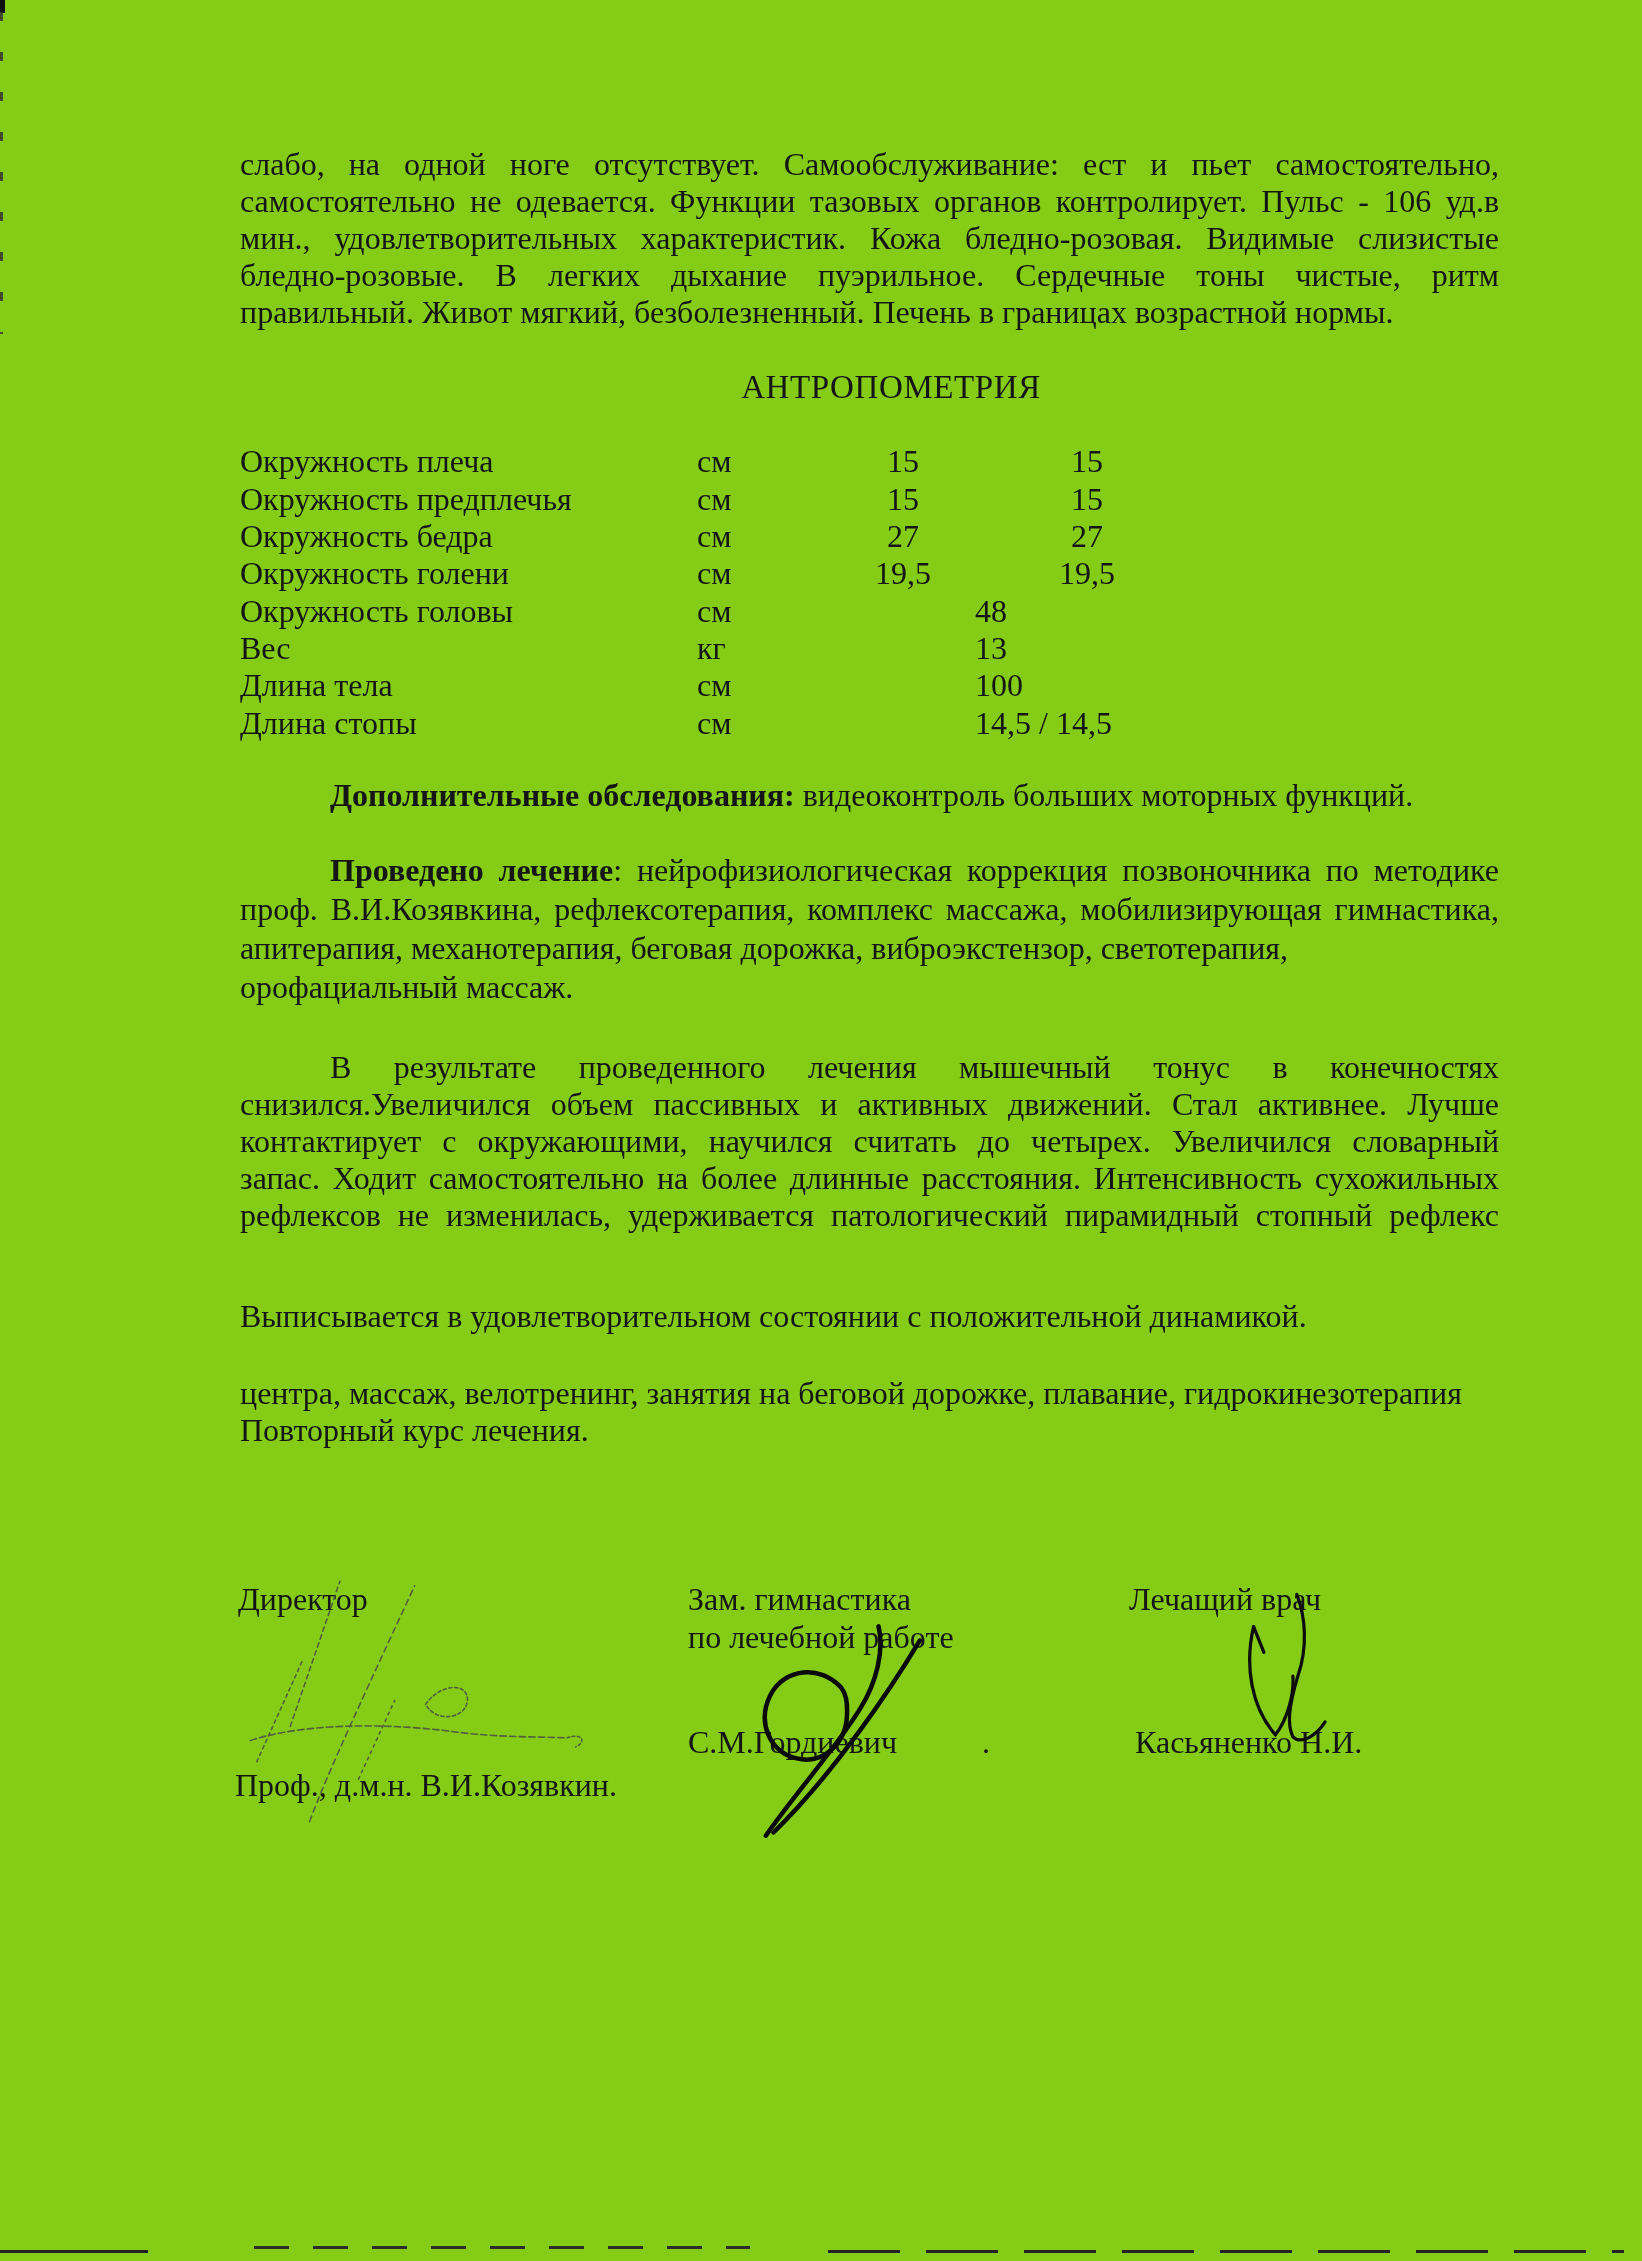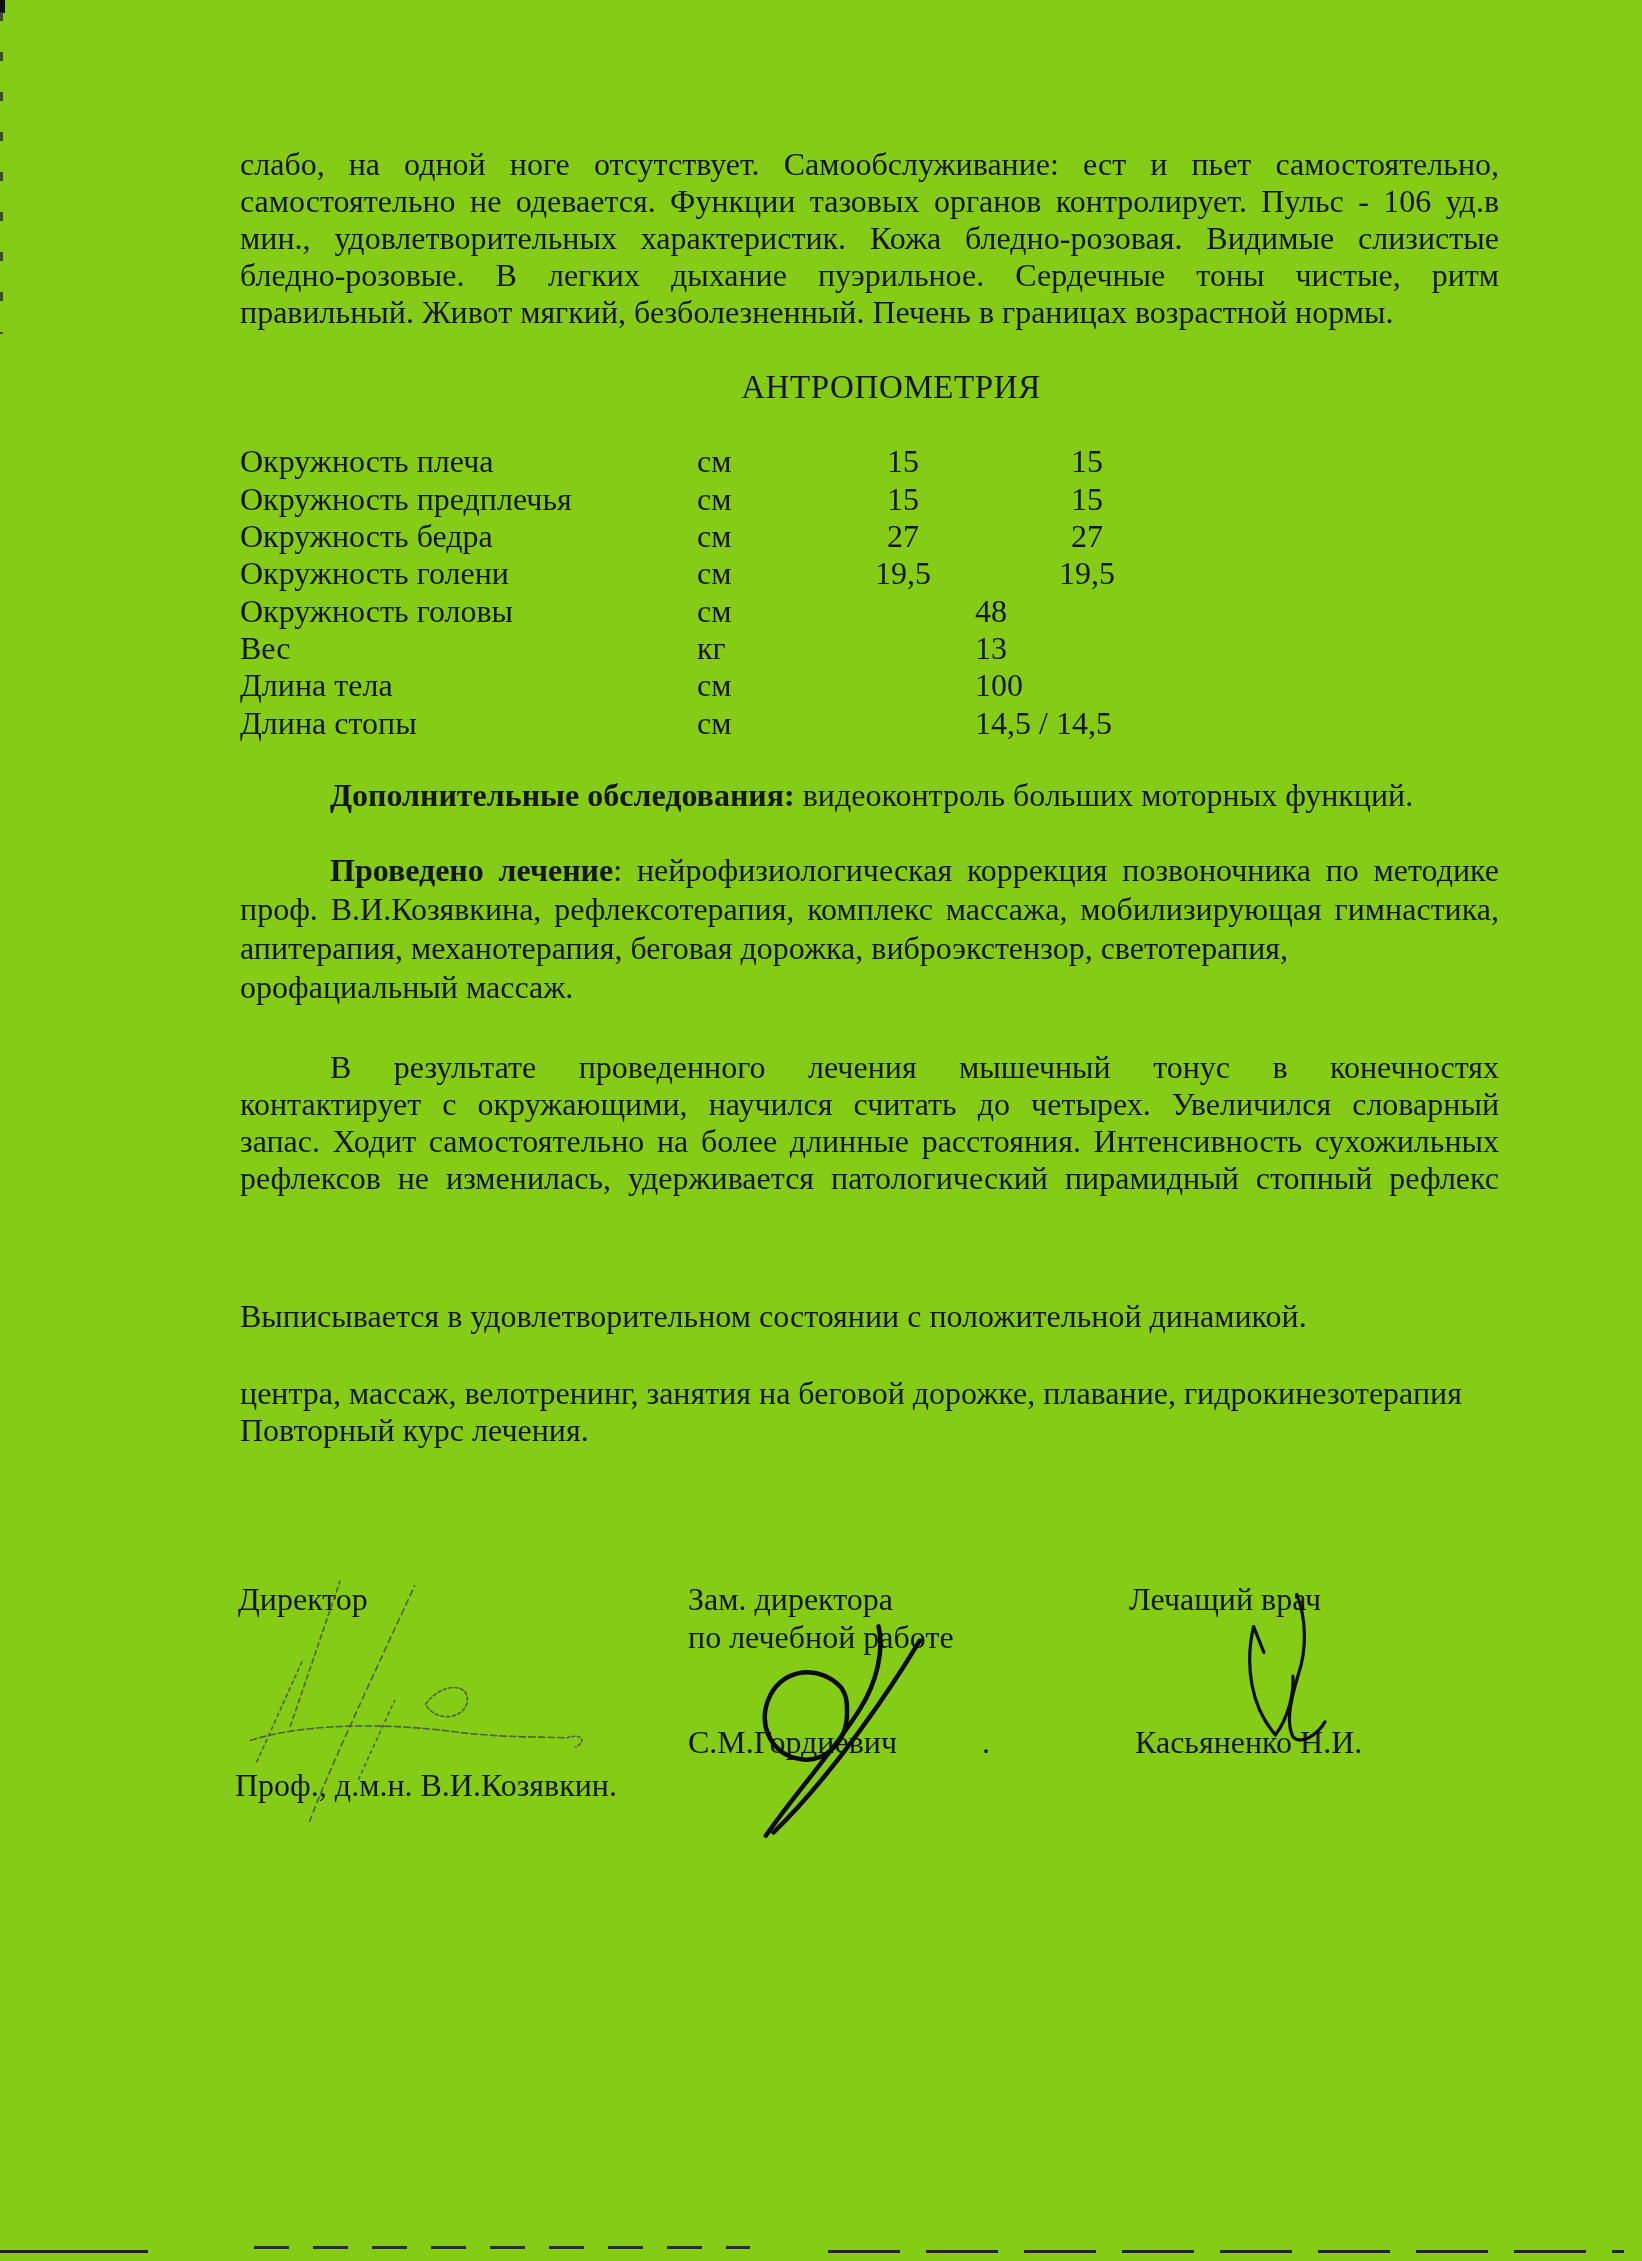--- a/index.html
+++ b/index.html
@@ -126,35 +126,36 @@
 
   <div class="tblock lh60" id="treatment">
       <div class="ln j" style="padding-left: 90px;"><b>Проведено лечение</b>: нейрофизиологическая коррекция позвоночника по методике</div>
       <div class="ln j">проф. В.И.Козявкина, рефлексотерапия, комплекс массажа, мобилизирующая гимнастика,</div>
       <div class="ln">апитерапия, механотерапия, беговая дорожка, виброэкстензор, светотерапия,</div>
       <div class="ln">орофациальный массаж.</div>
     </div>
 
   <div class="tblock" id="result">
       <div class="ln j" style="padding-left: 90px;">В результате проведенного лечения мышечный тонус в конечностях</div>
+      <div class="ln j">снизился.Увеличился объем пассивных и активных движений.  Стал активнее.  Лучше</div>
       <div class="ln j">контактирует с окружающими, научился считать до четырех.  Увеличился словарный</div>
       <div class="ln j">запас. Ходит самостоятельно на более длинные расстояния. Интенсивность сухожильных</div>
       <div class="ln j">рефлексов не изменилась, удерживается патологический пирамидный стопный рефлекс</div>
     </div>
 
   <div id="discharge-line">Выписывается в удовлетворительном состоянии с положительной динамикой.</div>
 
   <div class="tblock" id="recommendation">
       <div class="ln">центра, массаж, велотренинг, занятия на беговой дорожке, плавание, гидрокинезотерапия</div>
       <div class="ln">Повторный курс лечения.</div>
     </div>
 
   <div>
     <div class="sig-label" style="left:238px;top:1580px;">Директор</div>
-    <div class="sig-label" style="left:688px;top:1580px;">Зам. директора</div>
+    <div class="sig-label" style="left:688px;top:1580px;">Зам. гимнастика</div>
     <div class="sig-label" style="left:688px;top:1618px;">по лечебной работе</div>
     <div class="sig-label" style="left:1129px;top:1580px;">Лечащий врач</div>
 
     <div class="sig-label" style="left:235px;top:1723px;margin-top:43px;">Проф., д.м.н. В.И.Козявкин.</div>
     <div class="sig-label" style="left:688px;top:1723px;">С.М.Гордиевич</div>
     <div class="sig-label" style="left:982px;top:1723px;">.</div>
     <div class="sig-label" style="left:1135px;top:1723px;">Касьяненко Н.И.</div>
 
     <svg class="sig-svg" style="left:229px;top:1564px;" width="451" height="264" viewBox="0 0 700 410">
       <g fill="none" stroke="#454545" stroke-width="2.5" stroke-linecap="round" opacity="0.8">

